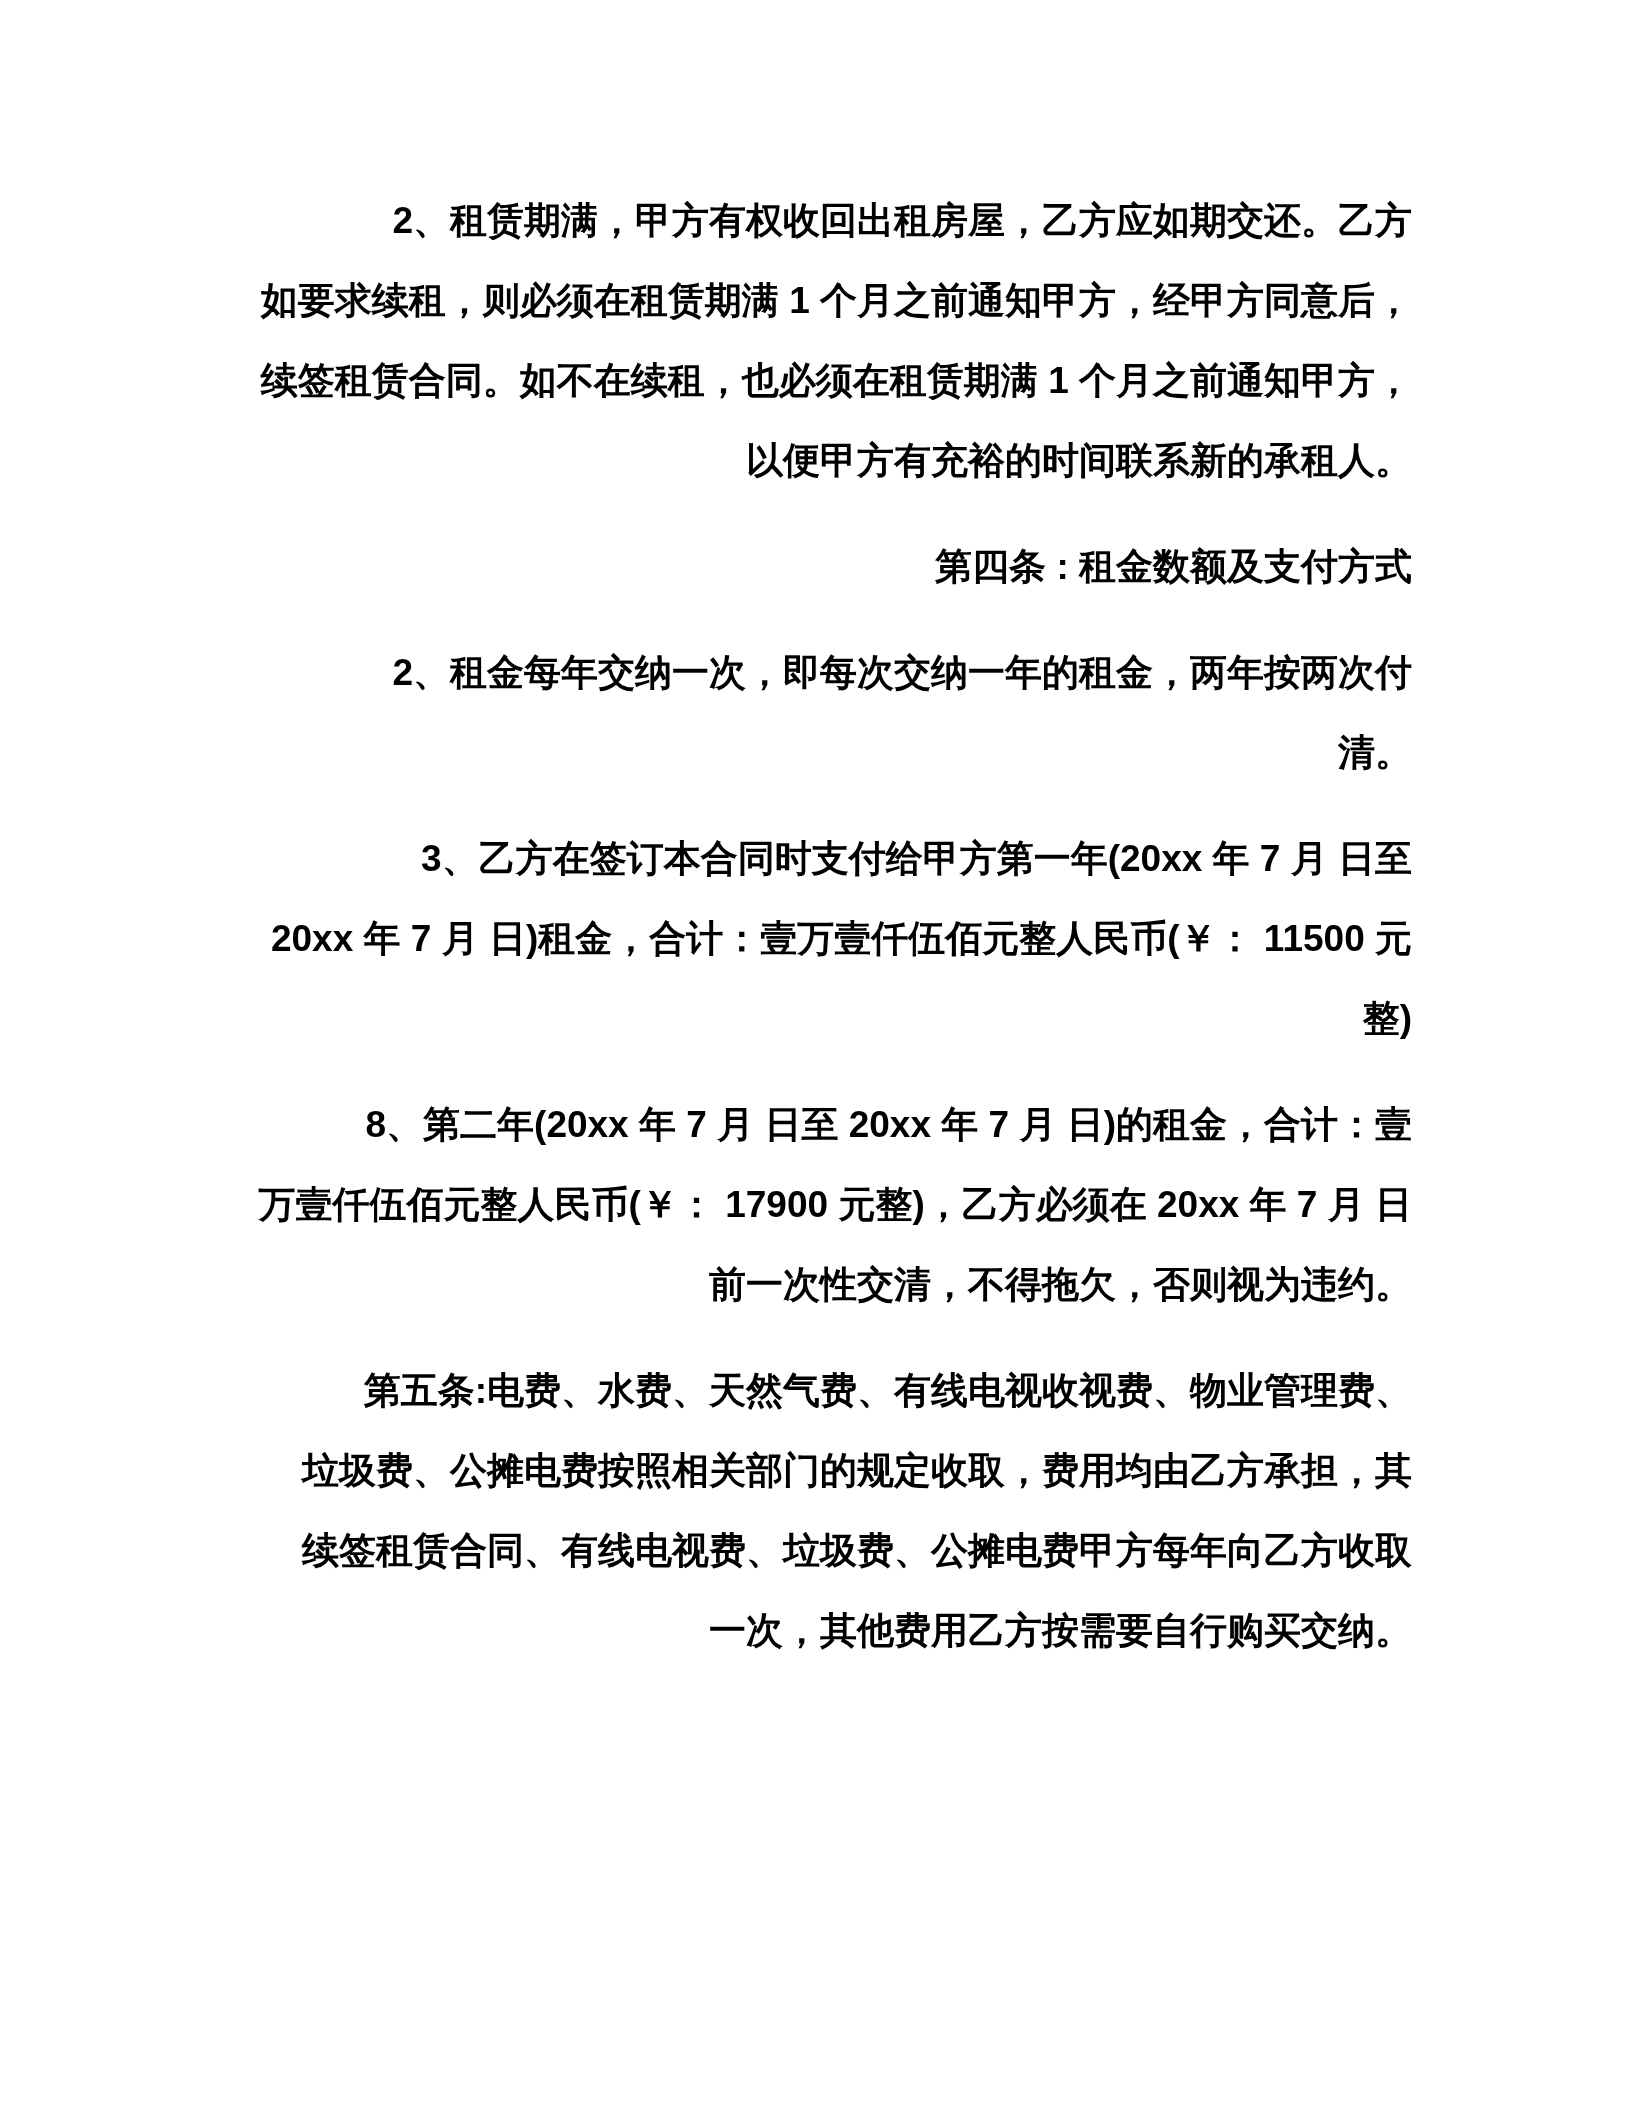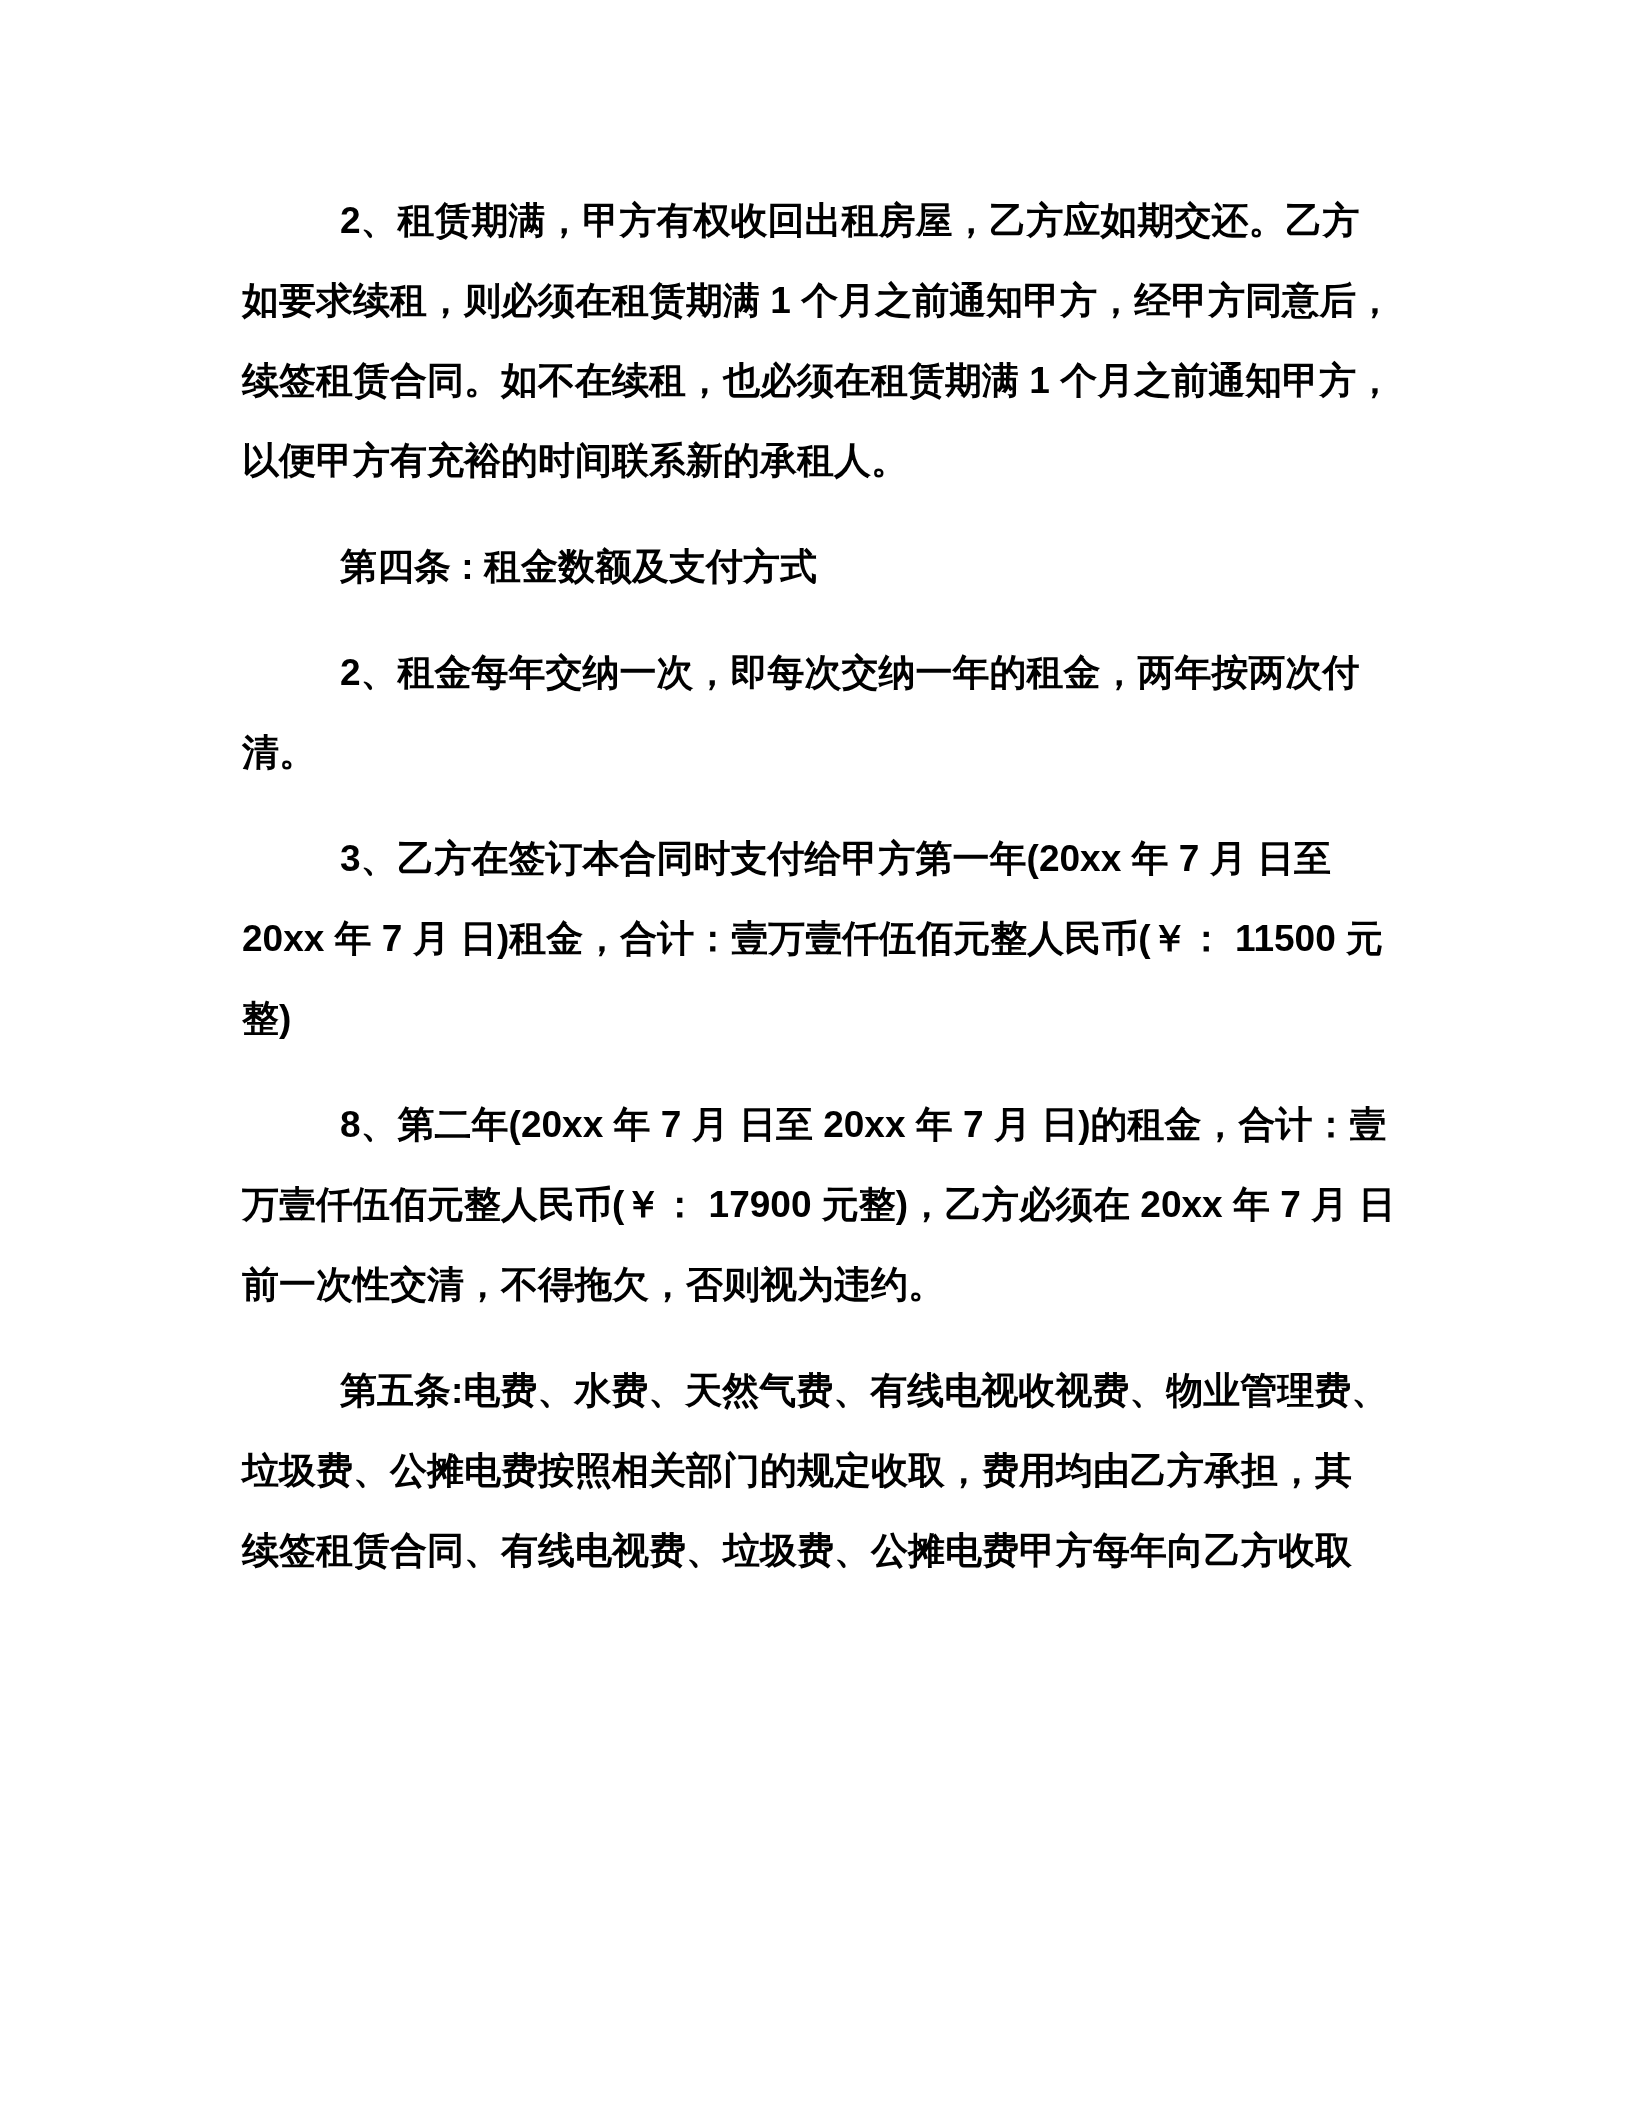--- a/index.html
+++ b/index.html
@@ -26,21 +26,21 @@
     margin: 0 0 26px 0;
     padding: 0;
   }
   .line {
     display: block;
     font-size: 37px;
     font-weight: bold;
     line-height: 80px;
     color: #000000;
     white-space: nowrap;
-    text-align: left;
+    text-align: right;
   }
   .indent {
     padding-left: 98px;
   }
 </style>
 </head>
 <body>
 
 <div class="page">
   <div class="doc">
@@ -71,16 +71,17 @@
     <p class="para">
       <span class="line indent">8、第二年(20xx 年 7 月 日至 20xx 年 7 月 日)的租金，合计：壹</span>
       <span class="line">万壹仟伍佰元整人民币(￥： 17900 元整)，乙方必须在 20xx 年 7 月 日</span>
       <span class="line">前一次性交清，不得拖欠，否则视为违约。</span>
     </p>
 
     <p class="para">
       <span class="line indent">第五条:电费、水费、天然气费、有线电视收视费、物业管理费、</span>
       <span class="line">垃圾费、公摊电费按照相关部门的规定收取，费用均由乙方承担，其</span>
       <span class="line">续签租赁合同、有线电视费、垃圾费、公摊电费甲方每年向乙方收取</span>
+      <span class="line">一次，其他费用乙方按需要自行购买交纳。</span>
     </p>
 
   </div>
 </div>
 
 </body></html>

